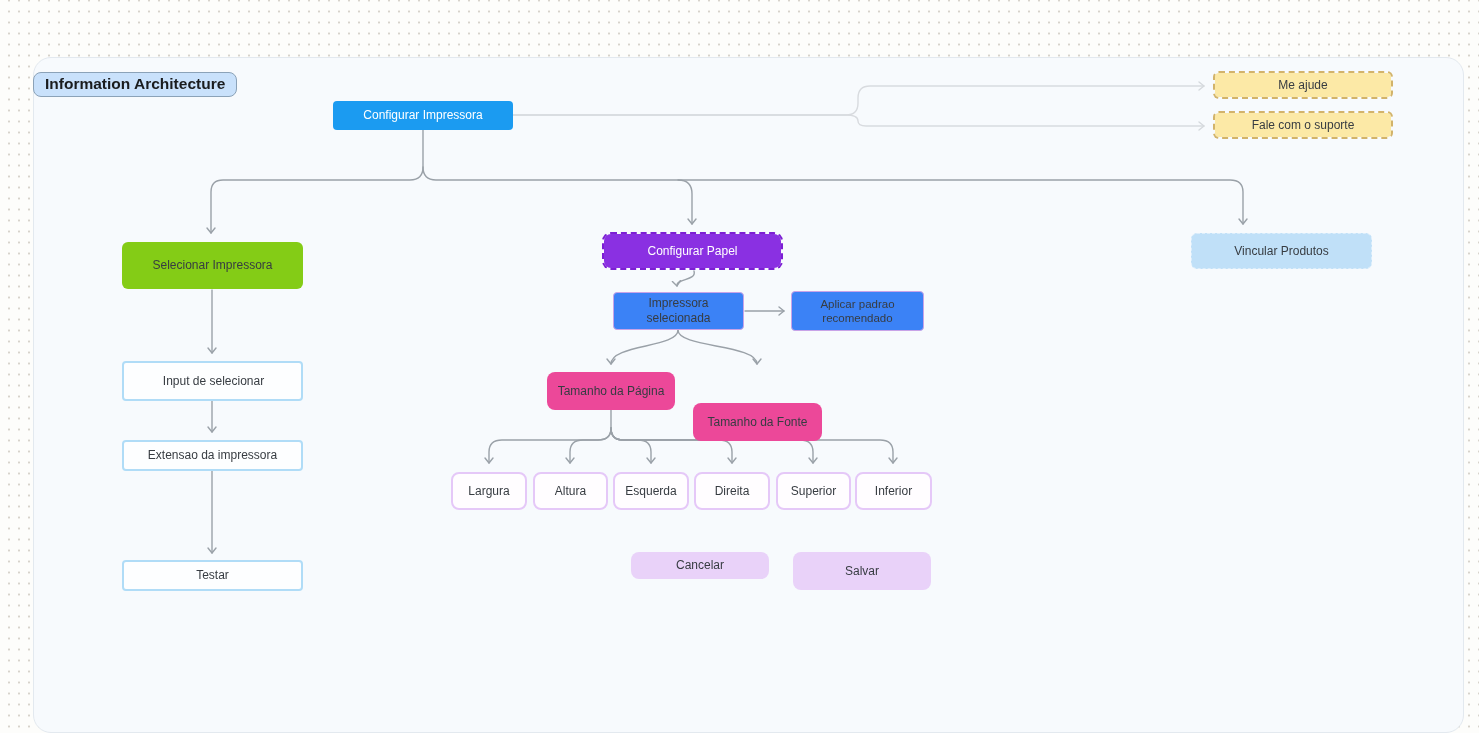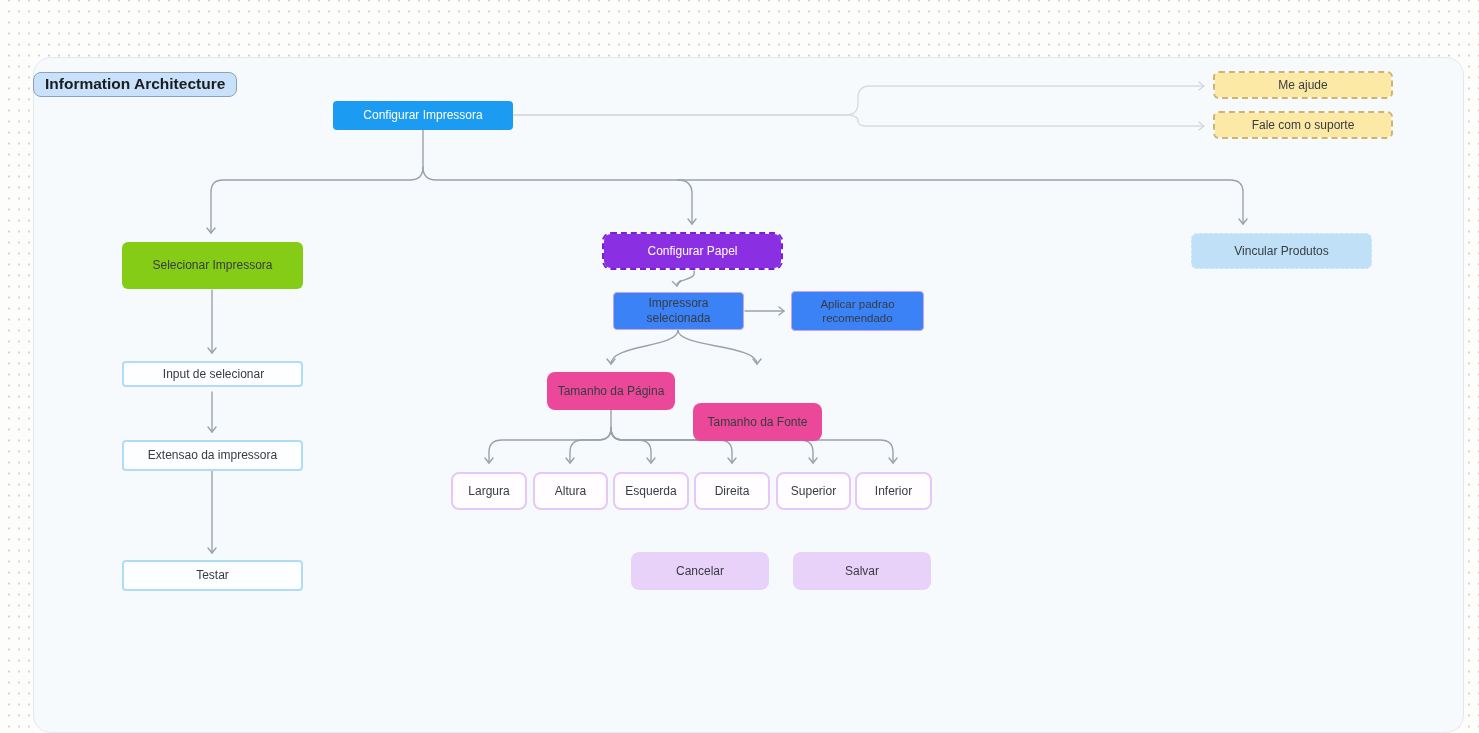--- a/index.html
+++ b/index.html
@@ -53,34 +53,34 @@
   .lpurple      { background: #ec4899; border-radius: 8px; }
   .outline-purple { background: #fffdff; border: 2px solid #e5c8f8; border-radius: 8px; }
   .btn-purple   { background: #e9d2f9; border-radius: 8px; }
 
   #n-configurar-impressora { left: 333px; top: 101px; width: 180px; height: 29px; }
   #n-me-ajude              { left: 1213px; top: 71px;  width: 180px; height: 28px; }
   #n-fale-suporte          { left: 1213px; top: 111px; width: 180px; height: 28px; }
   #n-selecionar-impressora { left: 122px; top: 242px; width: 181px; height: 47px; }
   #n-configurar-papel      { left: 602px; top: 232px; width: 181px; height: 38px; }
   #n-vincular-produtos     { left: 1152px; top: 233px; width: 181px; height: 36px; margin-left: 39px; }
-  #n-input-selecionar      { left: 122px; top: 361px; width: 181px; height: 26px; padding-left: 8px; }
+  #n-input-selecionar      { left: 122px; top: 361px; width: 181px; height: 40px; padding-left: 8px; }
   #n-extensao-impressora   { left: 122px; top: 440px; width: 181px; height: 31px; }
   #n-testar                { left: 122px; top: 560px; width: 181px; height: 31px; }
   #n-impressora-selecionada{ left: 613px; top: 292px; width: 131px; height: 38px; }
   #n-aplicar-padrao        { left: 791px; top: 291px; width: 133px; height: 40px; font-size: 11.5px; }
   #n-tamanho-pagina        { left: 547px; top: 372px; width: 128px; height: 38px; }
   #n-tamanho-fonte         { left: 693px; top: 372px; width: 129px; height: 38px; margin-top: 31px; }
   #n-largura  { left: 451px; top: 472px; width: 76px; height: 38px; }
   #n-altura   { left: 533px; top: 472px; width: 75px; height: 38px; }
   #n-esquerda { left: 613px; top: 472px; width: 76px; height: 38px; }
   #n-direita  { left: 694px; top: 472px; width: 76px; height: 38px; }
   #n-superior { left: 776px; top: 472px; width: 75px; height: 38px; }
   #n-inferior { left: 855px; top: 472px; width: 77px; height: 38px; }
-  #n-cancelar { left: 631px; top: 552px; width: 138px; height: 38px; }
+  #n-cancelar { left: 631px; top: 552px; width: 138px; height: 27px; }
   #n-salvar   { left: 793px; top: 552px; width: 138px; height: 38px; }
 </style>
 </head>
 <body>
 
 <div class="frame"></div>
 
 <svg class="connectors" width="1479" height="733" viewBox="0 0 1479 733">
   <defs>
     <marker id="arrow-dark" markerWidth="12" markerHeight="12" refX="6" refY="5" orient="auto" markerUnits="userSpaceOnUse">

